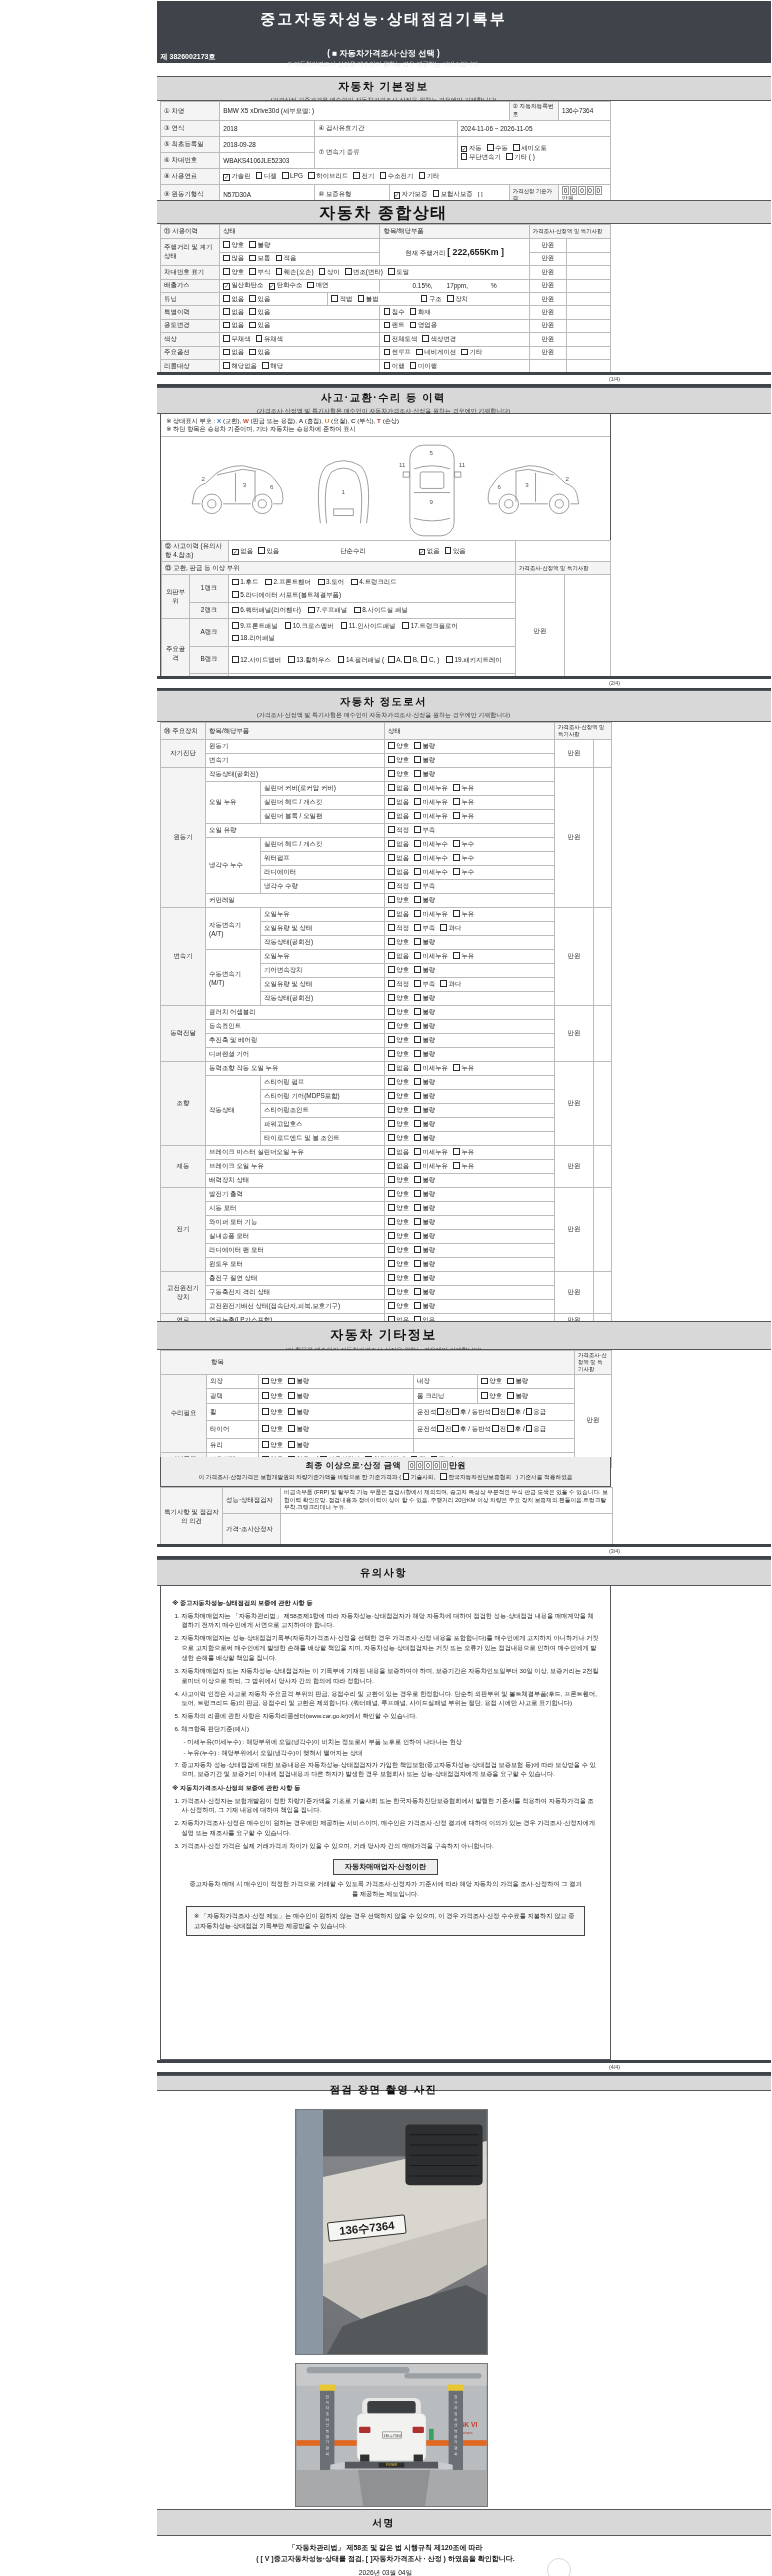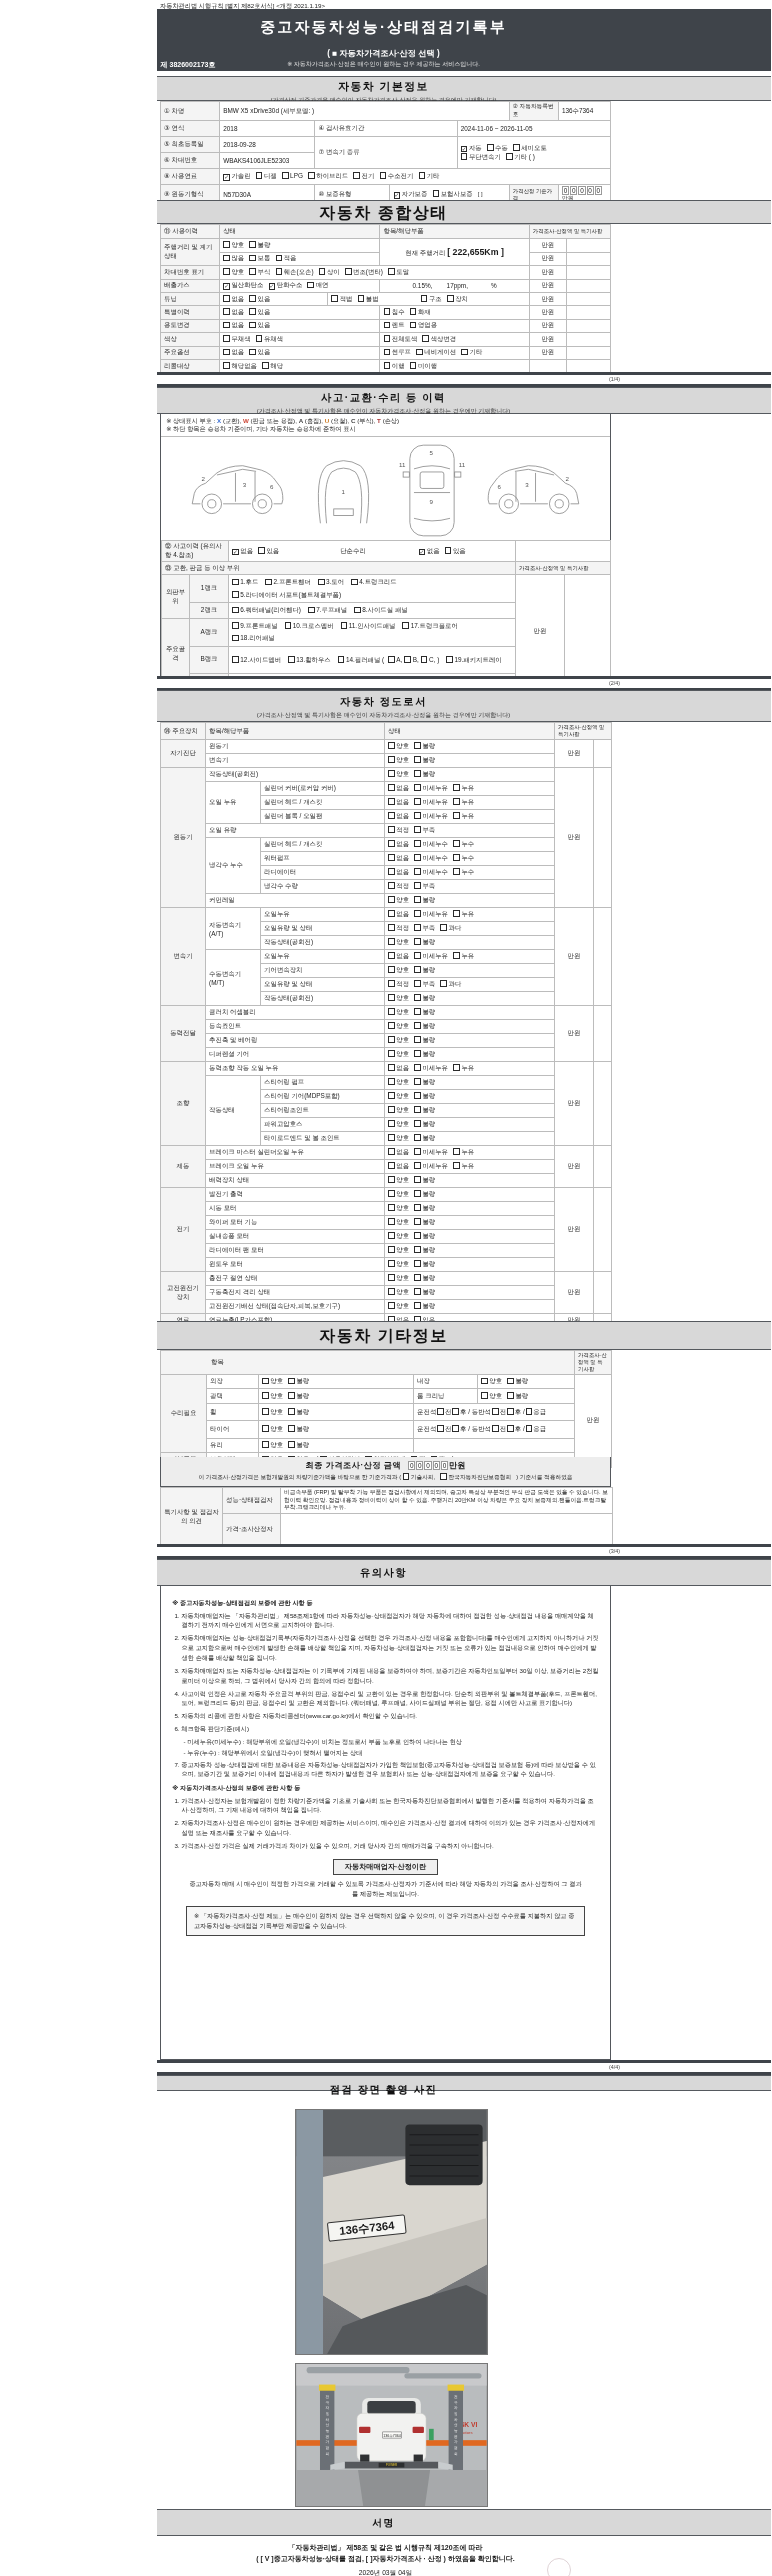--- a/index.html
+++ b/index.html
@@ -35,23 +35,23 @@
 
   
   .opt { margin-right:5.2px; white-space:nowrap; display:inline-block; }
   .cb  { display:inline-block; width:6.7px; height:6.7px; border:1px solid #2b2b2b; background:#fff;
          font-size:5.7px; line-height:4.6px; font-weight:bold; text-align:center;
          vertical-align:-1px; margin-right:1.5px; color:#111; }
   .digit { display:inline-block; width:7.2px; height:9.3px; border:0.5px solid #9a9a9a; background:#fff;
            text-align:center; font-size:6.4px; line-height:8.8px; margin-right:1px; }
 
   
-  #titleband { top:9px; height:62px; }
+  #titleband { top:1px; height:62px; }
   #titleband .t1 { font-size:15px; font-weight:bold; letter-spacing:2.1px; padding-top:8.8px; }
-  #titleband .t2 { font-size:8.2px; font-weight:bold; margin-top:11px; }
+  #titleband .t2 { font-size:8.2px; font-weight:bold; margin-top:19px; }
   #titleband .t3 { font-size:6px; color:#e7e7e7; margin-top:1.5px; }
   #docno { position:absolute; left:3.6px; bottom:1.5px; font-size:7px; font-weight:bold; color:#fff; }
 
   
   #acc-block { top:414px; border:1px solid #53575c; border-top:none; background:#fff; }
   #acc-legend { height:23px; border-bottom:0.5px solid #bcbcbc; padding:2.6px 5.2px; font-size:6.2px; line-height:8.8px; }
   #diagrams { height:103px; text-align:center; padding-top:4.1px; }
   #diagrams svg { margin:0 7.2px; }
   .dg { stroke:#8a8a8a; fill:none; stroke-width:1.6; }
   .dgn { font-size:12px; fill:#555; stroke:none; }
@@ -577,21 +577,21 @@
           <td colspan="2">연료누출(LP가스포함)</td>
           <td><span class="opt"><span class="cb"></span><span>없음</span></span><span class="opt"><span class="cb"></span><span>있음</span></span></td>
           <td class="price" rowspan="1">만원</td>
           <td rowspan="1"></td>
         </tr>
   </tbody>
     </table>
   </div>
 
 <div class="abs fw grayband" style="top:1321px;height:29px;padding-top:3.6px">
-  <div class="inner-c bigtitle" style="font-size:16px">자동차 기타정보</div>
+  <div class="inner-c bigtitle" style="font-size:13px">자동차 기타정보</div>
   <div class="inner-c subtitle">(이 항목은 매수인이 자동차가격조사·산정을 원하는 경우에만 기재합니다)</div>
 </div>
 <div class="abs cw" id="tbl-etc" style="top:1350px">
     <table class="frame" style="border-bottom:none">
     <colgroup>
         <col style="width:46px">
         <col style="width:52px">
         <col style="width:155px">
         <col style="width:64px">
         <col style="width:97px">
@@ -633,21 +633,21 @@
         </tr>
         <tr class="r28">
     <td class="lab ctr">기본품목</td>
     <td class="lab" style="background:#fff">보유상태</td>
     <td colspan="3"><span class="opt"><span class="cb"></span><span>없음</span></span><span class="opt"><span class="cb"></span><span>있음</span></span><span> ( </span><span class="opt"><span class="cb"></span><span>사용설명서</span></span><span class="opt"><span class="cb"></span><span>안전삼각대</span></span><span class="opt"><span class="cb"></span><span>잭</span></span><span class="opt"><span class="cb"></span><span>잭</span></span><span> )</span></td>
   </tr>
   </tbody>
     </table>
   </div>
 <div class="abs cw" id="final-price" style="top:1457px;height:30px;background:#ededed;border:1px solid #53575c;border-top:none;text-align:center;padding-top:3.1px">
-    <div><b style="font-size:8.2px;letter-spacing:0.5px">최종 가격조사·산정 금액</b>&nbsp;&nbsp;&nbsp;<span class="digit">0</span><span class="digit">0</span><span class="digit">0</span><span class="digit">0</span><span class="digit">0</span><b>만원</b></div>
+    <div><b style="font-size:8.2px;letter-spacing:0.5px">최종 이상으로·산정 금액</b>&nbsp;&nbsp;&nbsp;<span class="digit">0</span><span class="digit">0</span><span class="digit">0</span><span class="digit">0</span><span class="digit">0</span><b>만원</b></div>
      <div class="fs11" style="margin-top:2.1px">이 가격조사·산정가격은 보험개발원의 차량기준가액을 바탕으로 한 기준가격과 ( <span class="opt"><span class="cb"></span><span>기술사회,</span></span><span class="opt"><span class="cb"></span><span>한국자동차진단보증협회</span></span>) 기준서를 적용하였음</div>
   </div>
 <div class="abs cw" id="opinions" style="top:1487px">
     <table class="frame" style="border-top:none">
     <colgroup>
         <col style="width:62px">
         <col style="width:58px">
         <col style="width:332px">
       </colgroup>
     <tbody>

